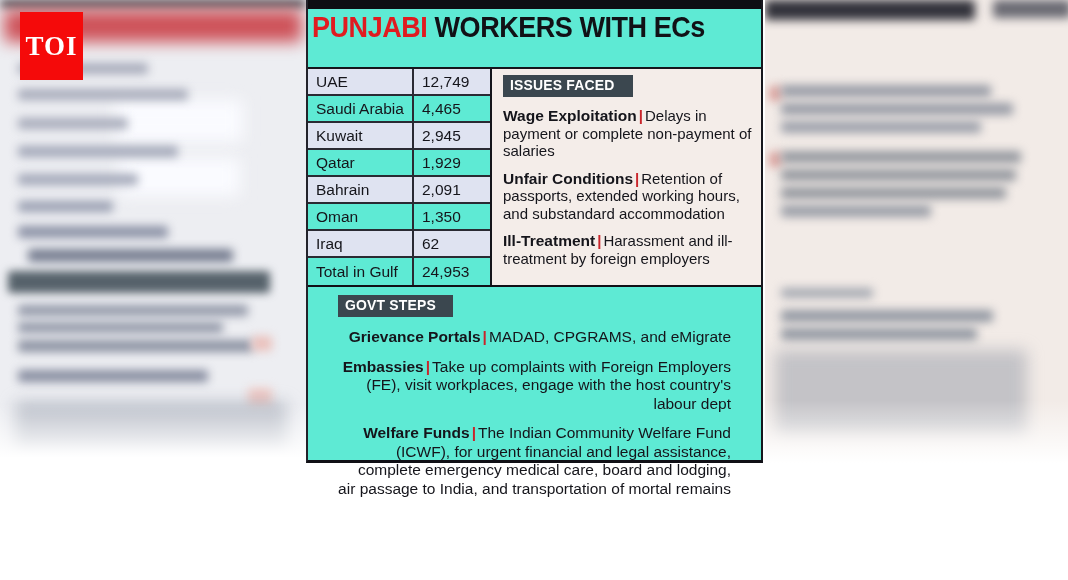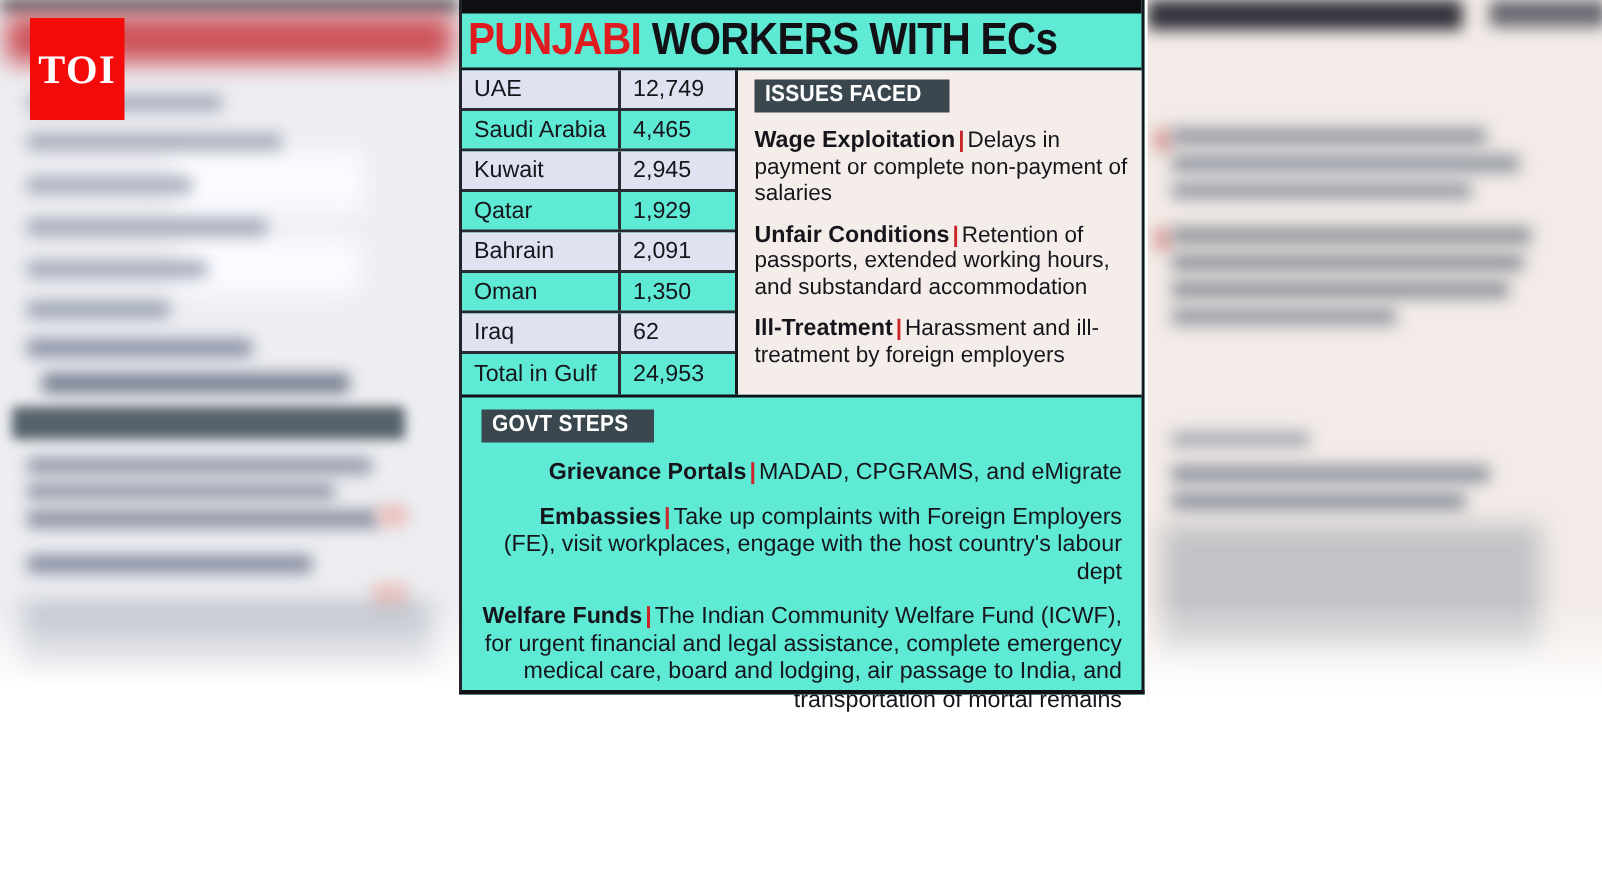--- a/index.html
+++ b/index.html
@@ -36,40 +36,40 @@
     background:#5eead4; z-index:4;
     border-left:2px solid #23232b; border-right:2px solid #17171d;
     border-bottom:3px solid #101016;
   }
   .topbar { height:9px; background:#0e0e13; }
   .title-row { height:36px; display:flex; align-items:center; padding-left:4px; overflow:hidden; }
   .cond { display:inline-block; transform:scaleX(0.9); transform-origin:left center; white-space:nowrap; }
   .title-row .cond { font-weight:bold; font-size:30px; letter-spacing:-0.5px; }
   .title-red { color:#e01b20; }
   .title-black { color:#111116; margin-left:8px; }
-  .content { display:flex; height:220px; border-top:2px solid #15151b; border-bottom:2px solid #101016; }
+  .content { display:flex; height:220px; border-top:2px solid #15151b; border-bottom:2px solid #101016;margin-top:22px; }
   
   .stats-table { width:182px; display:flex; flex-direction:column; }
   .t-row { display:flex; height:27px; align-items:center; border-bottom:2px solid #2a2a33; }
   .t-row:last-child { border-bottom:none; }
   .t-row.alt { background:#dfe3f1; }
   .t-label { width:106px; padding-left:8px; font-size:15.5px; border-right:2px solid #2a2a33; height:100%; display:flex; align-items:center; }
   .t-value { flex:1; padding-left:8px; font-size:15.5px; }
   .v-divider { width:2px; background:#15151b; }
   
   .issues { flex:1; background:#f4ede9; padding:6px 9px 0 11px; }
   .badge {
     display:inline-block; background:#3b474f; color:#ffffff;
     font-weight:bold; font-size:15.5px; padding:1px 7px 3px; letter-spacing:0.2px;
   }
   .item { margin-top:10px; font-size:15px; line-height:17.5px; }
   .item b { font-size:15.5px; }
   .pipe { color:#c9252b; font-weight:bold; padding:0 2px; }
   
-  .govt { padding:8px 13px 0; }
+  .govt { padding:8px 30px 0; }
   .govt .item { font-size:15.5px; line-height:18.5px; margin-top:11px;text-align:right; }
 </style>
 </head>
 <body>
 
 <div class="bg-left">
   <div class="blur" style="left:0;top:0;width:306px;height:7px;background:#2b2b33;"></div>
   <div class="blur big" style="left:4px;top:10px;width:298px;height:32px;background:rgba(197,42,50,0.8);"></div>
   <div class="blur" style="left:18px;top:63px;width:130px;height:11px;background:#a7abba;"></div>
   <div class="blur big" style="left:115px;top:100px;width:128px;height:42px;background:#fafbff;"></div>

